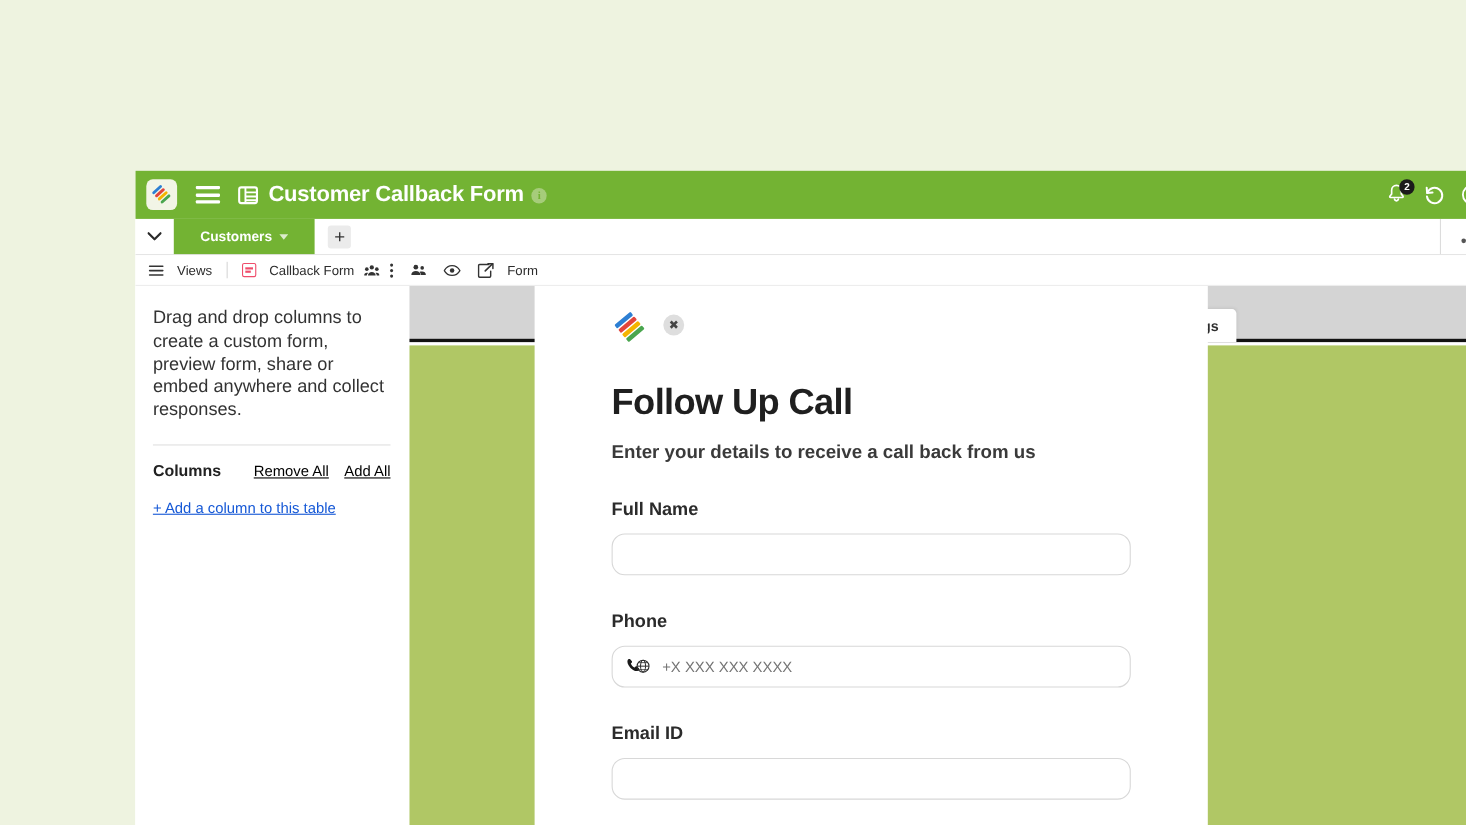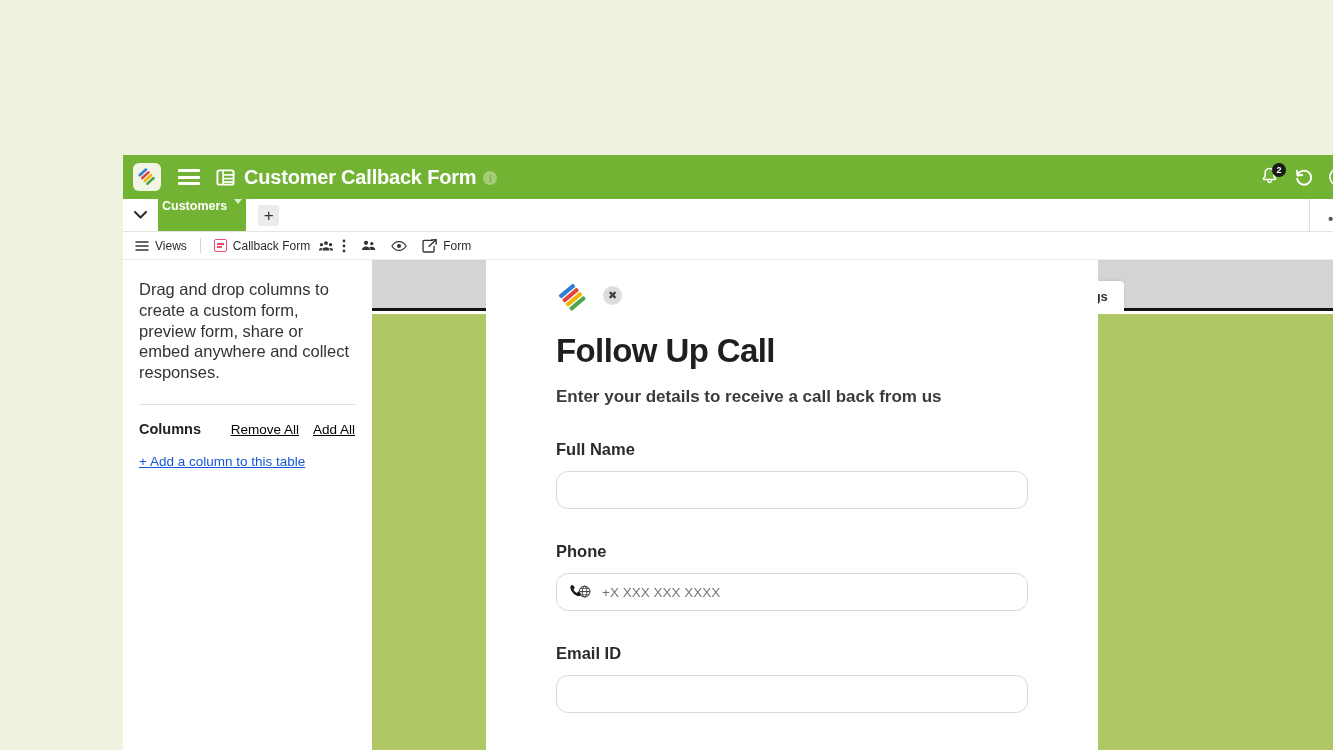--- a/index.html
+++ b/index.html
@@ -103,22 +103,22 @@
   .tab-caret {
     width: 35px;
     display:flex; align-items:center; justify-content:center;
     cursor:pointer;
   }
   .tab-active {
     background: #73b333;
     color: #ffffff;
     font-size: 12.5px;
     font-weight: bold;
-    display: flex; align-items: flex-start;
-    padding: 0 4px;
+    display: flex; align-items: center;
+    padding: 0 24px;
     gap: 7px;
     cursor: pointer;
   }
   .tab-caret-sm { width: 0; height: 0; border-left: 4px solid transparent; border-right: 4px solid transparent; border-top: 5px solid rgba(255,255,255,0.75); }
   .add-tab {
     width: 21px; height: 21px;
     background: #ebebeb;
     border-radius: 3px;
     margin: auto 0 auto 12px;
     display:flex; align-items:center; justify-content:center;
@@ -140,21 +140,21 @@
   .viewbar {
     height: 28px;
     background: #ffffff;
     display: flex; align-items: center;
     padding: 0 12px;
     gap: 9px;
     font-size: 12px;
     color: #2c2c2c;
     border-bottom: 1px solid #ededed;
   }
-  .viewbar .item { display:flex; align-items:center; gap:6px; cursor:pointer; }
+  .viewbar .item { display:flex; align-items:center; gap:12px; cursor:pointer; }
   .vb-sep { width:1px; height:15px; background:#d6d6d6; margin: 0 4px; }
   .form-chip-icon {
     width: 13px; height: 13px; border-radius: 2px;
     border: 1.6px solid #ef4d6b;
     display:flex; flex-direction:column; justify-content:center; gap:1.5px;
     padding: 0 2px;
   }
   .form-chip-icon i { display:block; height: 1.6px; background: #ef4d6b; }
   .form-chip-icon i:nth-child(2){ width: 70%; }
 
@@ -259,21 +259,21 @@
     width: 19px; height: 19px;
     border-radius: 50%;
     background: #dedede;
     color: #444;
     display:flex; align-items:center; justify-content:center;
     font-size: 11px;
     cursor: pointer;
     margin-top: 5px;
   }
   .form-title {
-    margin-top: 18px;
+    margin-top: 32px;
     font-size: 33px;
     font-weight: bold;
     color: #1f1f1f;
     letter-spacing: -0.6px;
   }
   .form-sub {
     margin-top: 17px;
     font-size: 17px;
     font-weight: bold;
     color: #3a3a3a;

